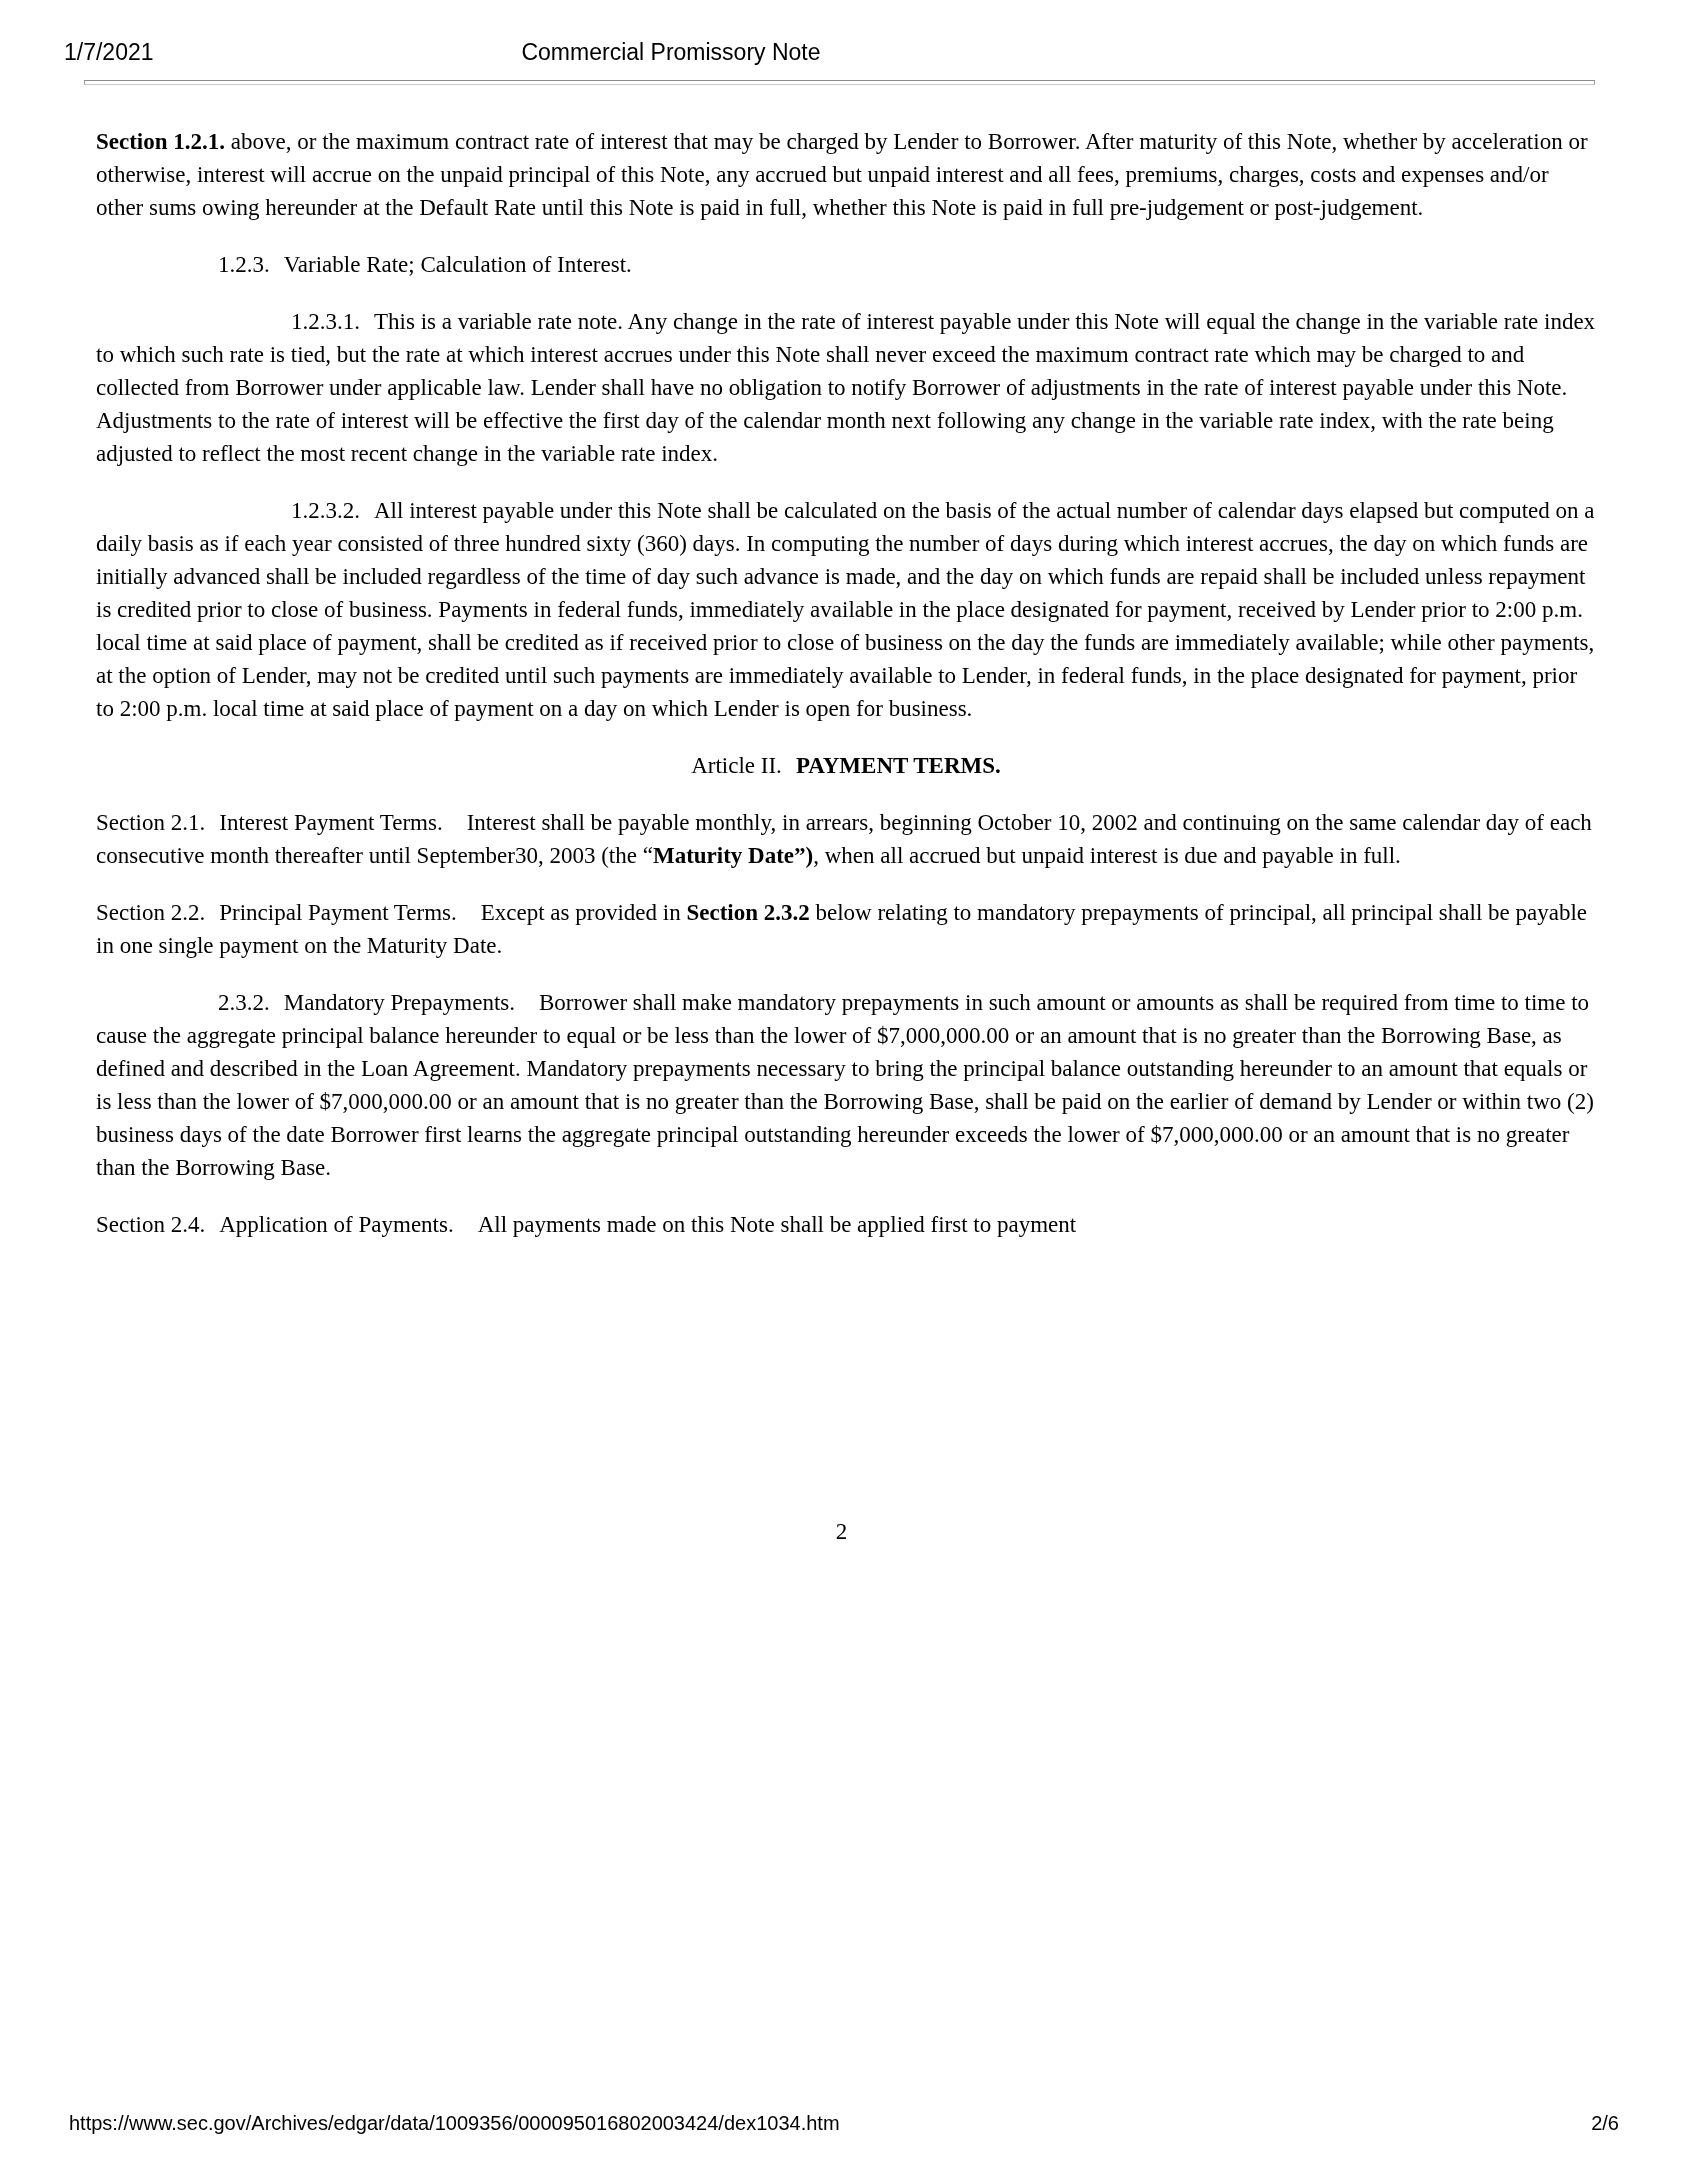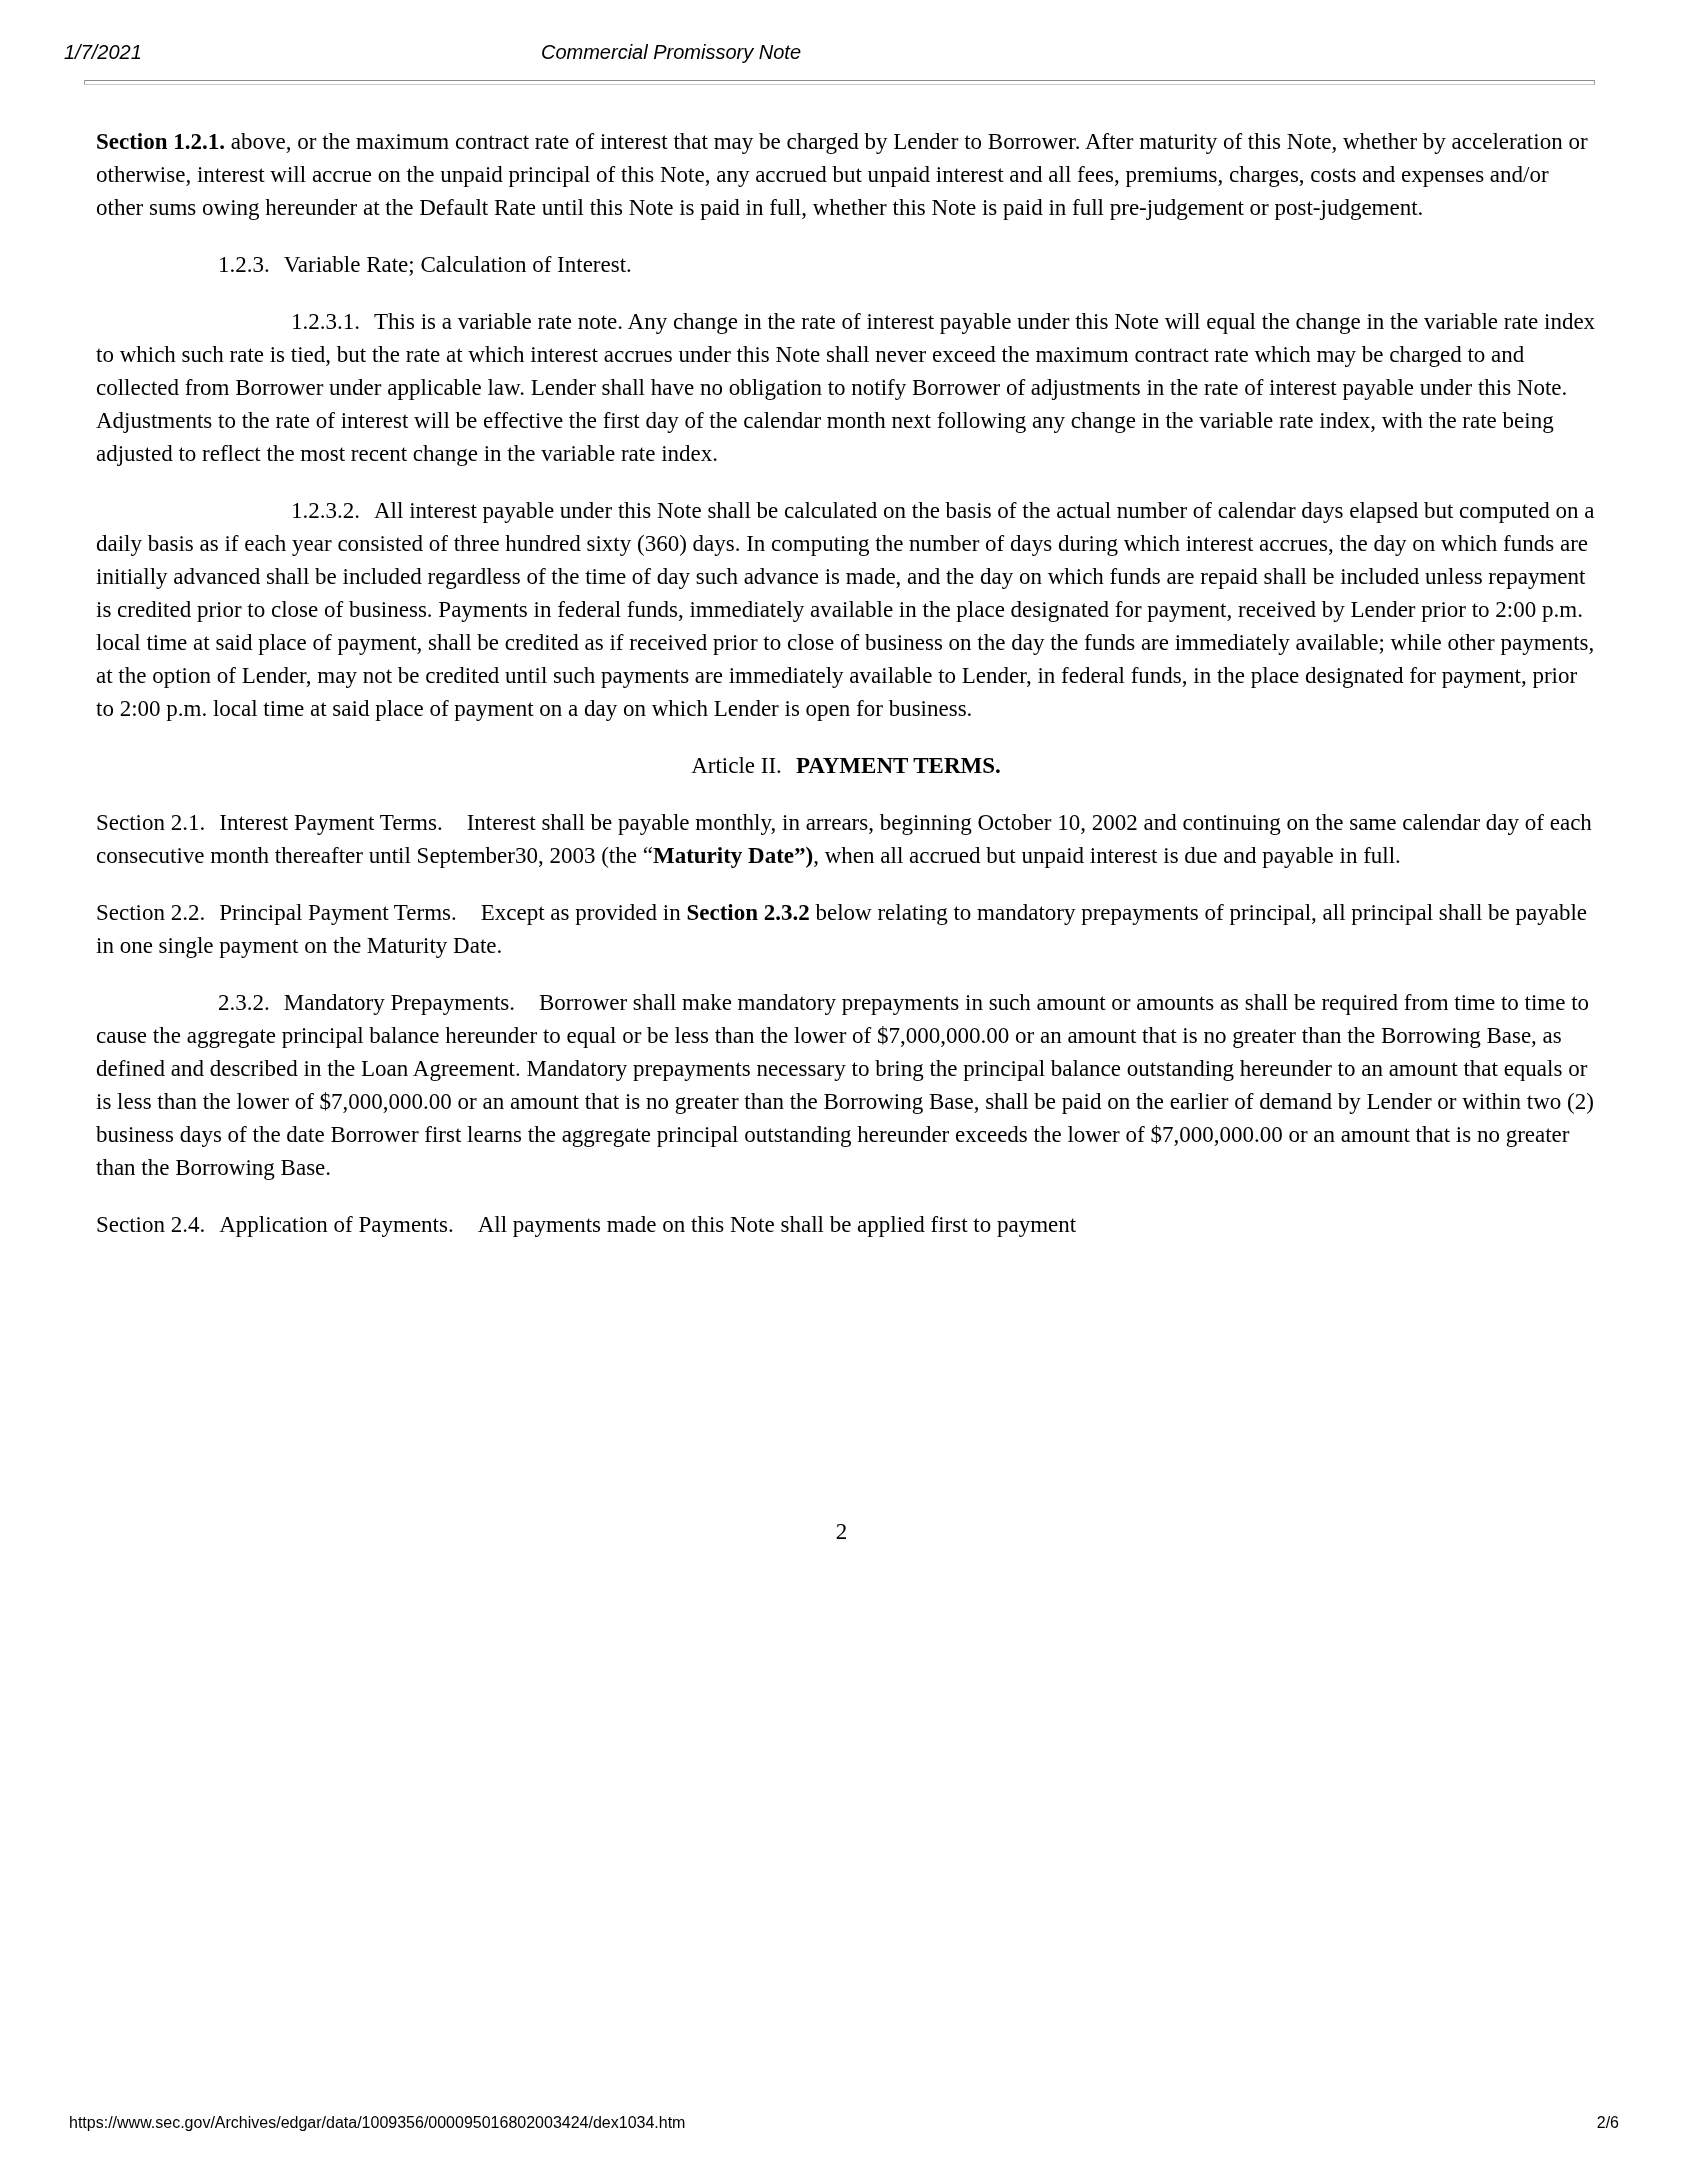--- a/index.html
+++ b/index.html
@@ -1,32 +1,32 @@
 <!DOCTYPE html>
 <html><head>
 <meta charset="utf-8">
 <style>
   html, body { margin: 0; padding: 0; background: #ffffff; }
   body { width: 1683px; height: 2178px; position: relative; overflow: hidden; color: #000; }
-  .hdr { position: absolute; top: 40px; font-family: "Liberation Sans", sans-serif; font-size: 20px; line-height: 24px; font-style: italic; }
+  .hdr { position: absolute; top: 40px; font-family: "Liberation Sans", sans-serif; font-size: 23px; line-height: 24px; }
   .hdr-date { left: 64px; }
   .hdr-title { left: 0; width: 1342px; text-align: center; }
   .hr { position: absolute; left: 84px; top: 80px; width: 1509px; height: 3px; border: 1px solid #9a9a9a; border-top-color: #8c8c8c; border-bottom-color: #c8c8c8; background: #ffffff; box-sizing: content-box; }
   .content { position: absolute; left: 96px; top: 125px; width: 1500px; font-family: "Liberation Serif", serif; font-size: 23px; line-height: 33px; }
   .p { margin: 0 0 24px 0; text-align: left; }
   .ind1 { padding-left: 122px; }
   .ind-first { text-indent: 195px; }
   .ind-first-sm { text-indent: 122px; }
   .center { text-align: center; }
   .u { text-underline-offset: 2px; }
   .b { font-weight: bold; }
   .gap { display: inline-block; width: 24px; }
   .gap-sm { display: inline-block; width: 14px; }
   .pagenum { position: absolute; top: 1519px; left: 0; width: 1683px; text-align: center; font-family: "Liberation Serif", serif; font-size: 23px; }
-  .ftr { position: absolute; top: 2111px; font-family: "Liberation Sans", sans-serif; font-size: 16px; line-height: 24px; }
+  .ftr { position: absolute; top: 2111px; font-family: "Liberation Sans", sans-serif; font-size: 20px; line-height: 24px; }
   .ftr-url { left: 69px; }
   .ftr-page { right: 64px; }
 </style>
 </head>
 <body>
 
 <div class="hdr hdr-title">Commercial Promissory Note</div>
 <div class="hdr hdr-date">1/7/2021</div>
 <div class="hr"></div>
 

